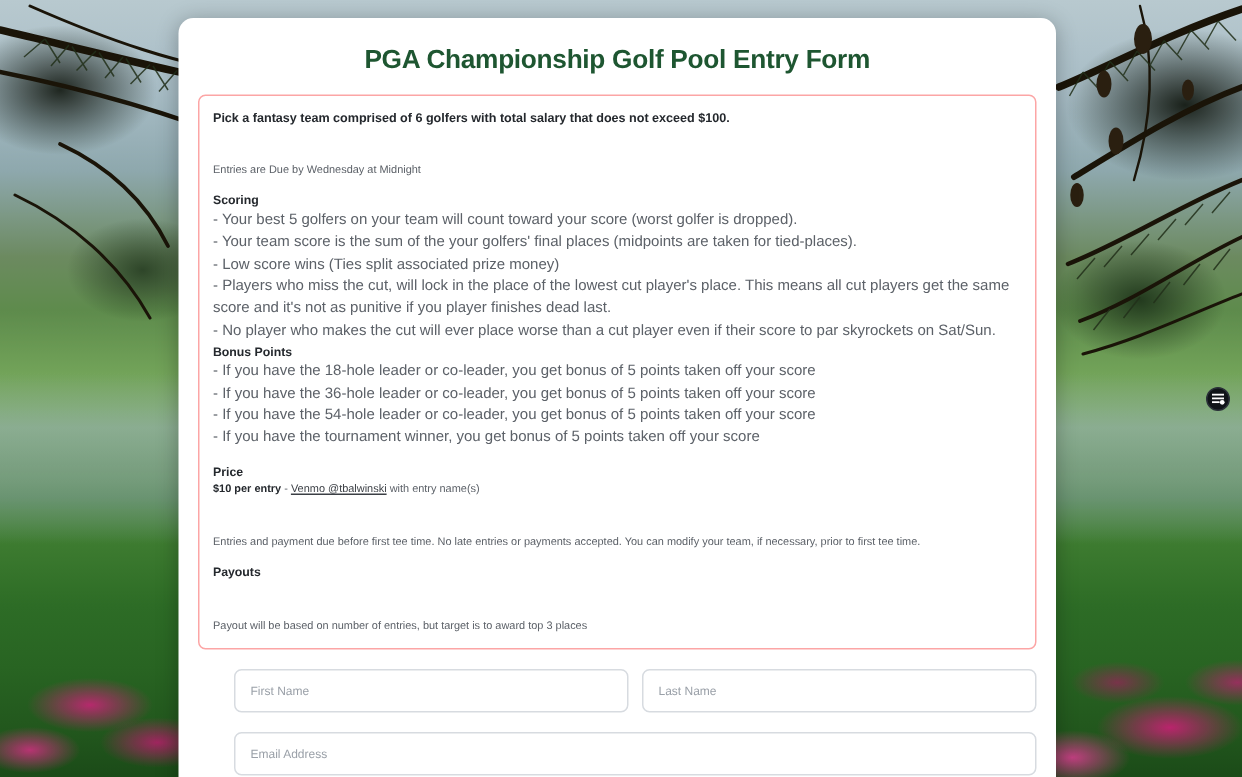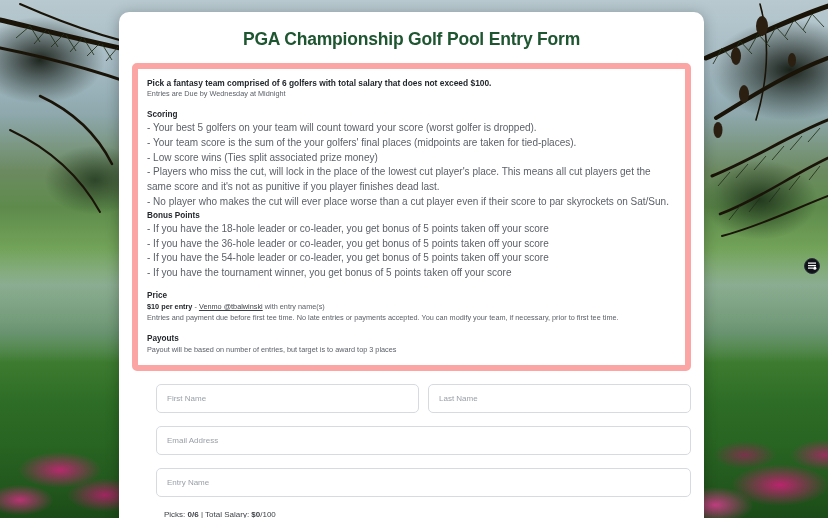--- a/index.html
+++ b/index.html
@@ -69,27 +69,27 @@
     font-size: 17.5px;
     font-weight: bold;
     color: #1e5631;
     text-align: center;
     letter-spacing: -.2px;
     margin: 17px 0 13px;
   }
 
   
   #info-panel {
-    border: 6px solid #fca5a5;
+    border: 1px solid #fca5a5;
     border-radius: 5px;
     padding: 8px 9px 9px;
     color: #3b3f45;
   }
   .lead { font-size: 8.4px; font-weight: bold; color: #24282d; line-height: 1.45; }
-  .sub  { font-size: 7.3px; color: #5c6168; line-height: 1.5; }
+  .sub  { font-size: 7.3px; color: #5c6168; line-height: 1.5; margin-top: 24px; }
   .sec-head { font-size: 8.2px; font-weight: bold; color: #24282d; margin-top: 9px; line-height: 1.5; }
   .sec-head.tight { margin-top: 0; }
   .bullet { font-size: 10px; color: #5c6168; line-height: 1.47; }
   .price-line { font-size: 7.3px; color: #5c6168; line-height: 1.5; }
   .price-line b { color: #24282d; }
   a.venmo { color: #3b3f45; text-decoration: underline; }
 
   
   .row { display: flex; gap: 9px; margin-top: 13px; padding-left: 24px; }
   .field {

